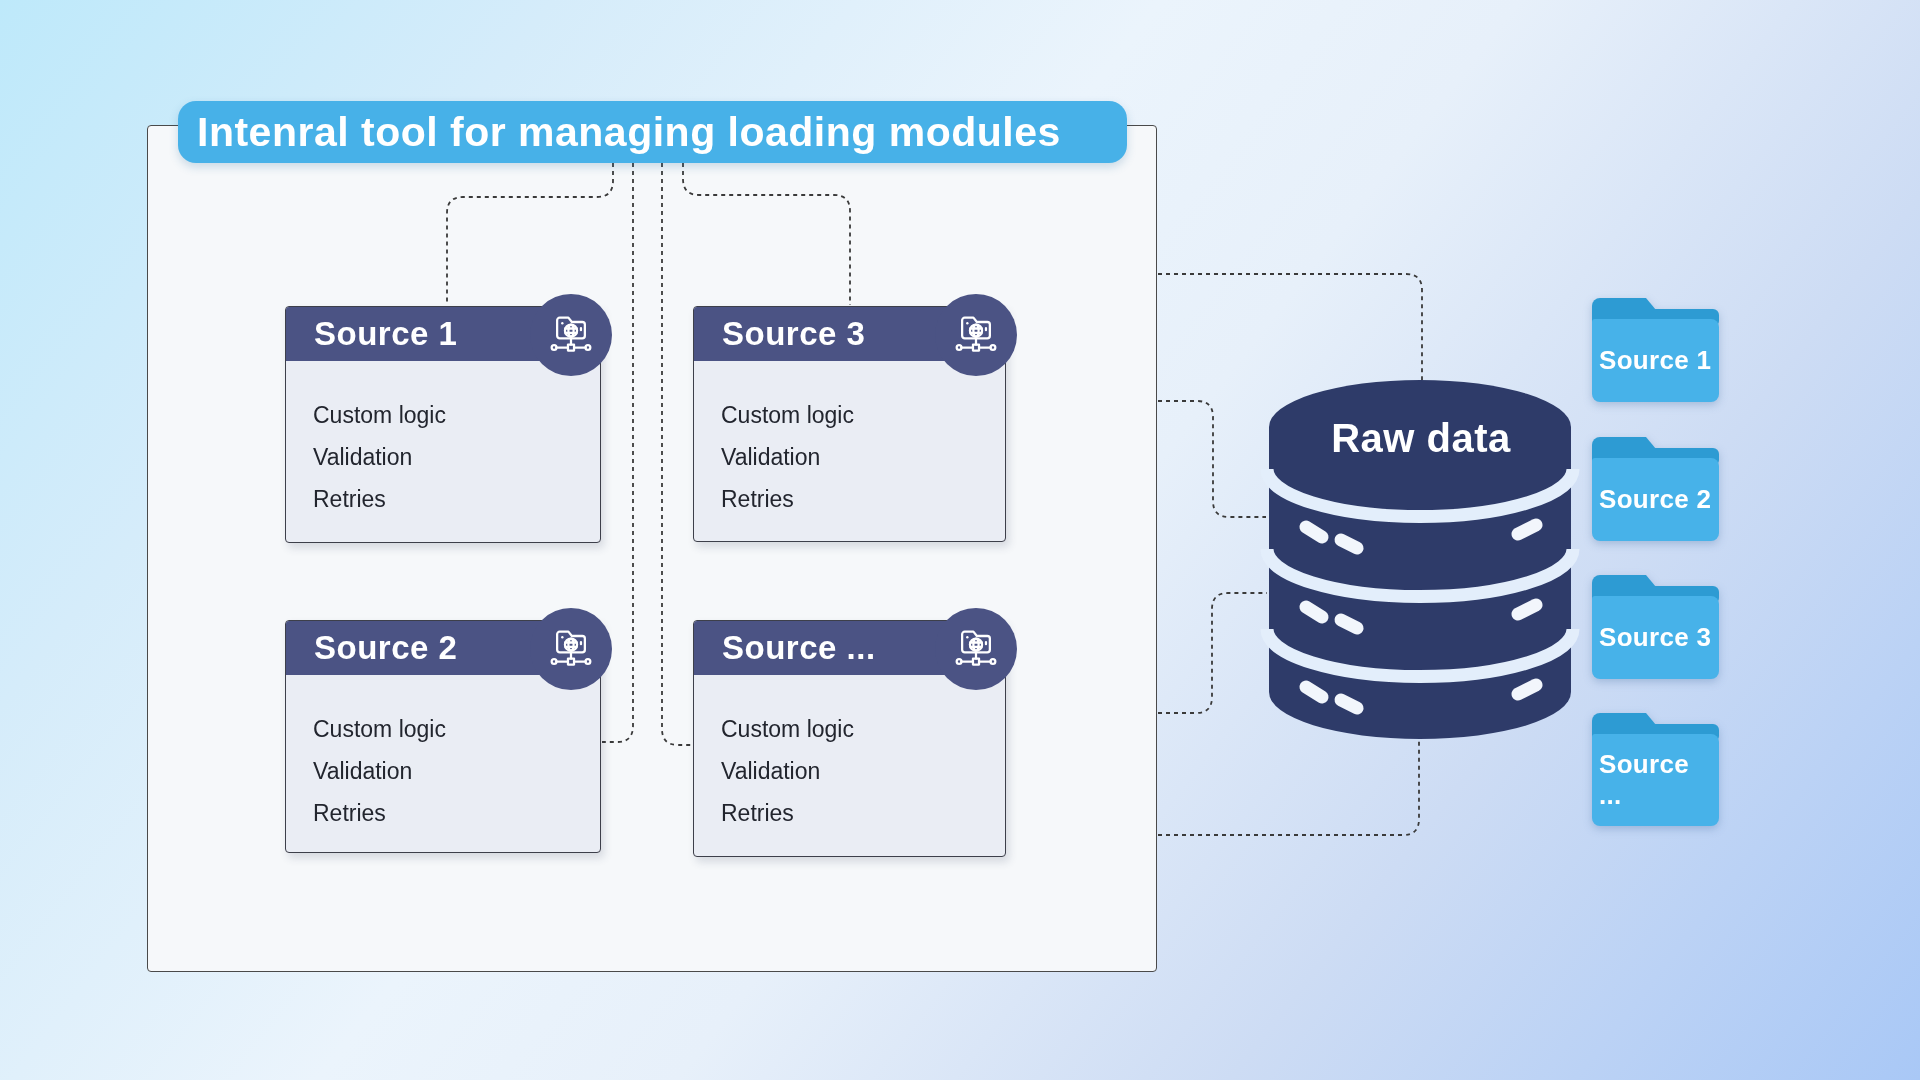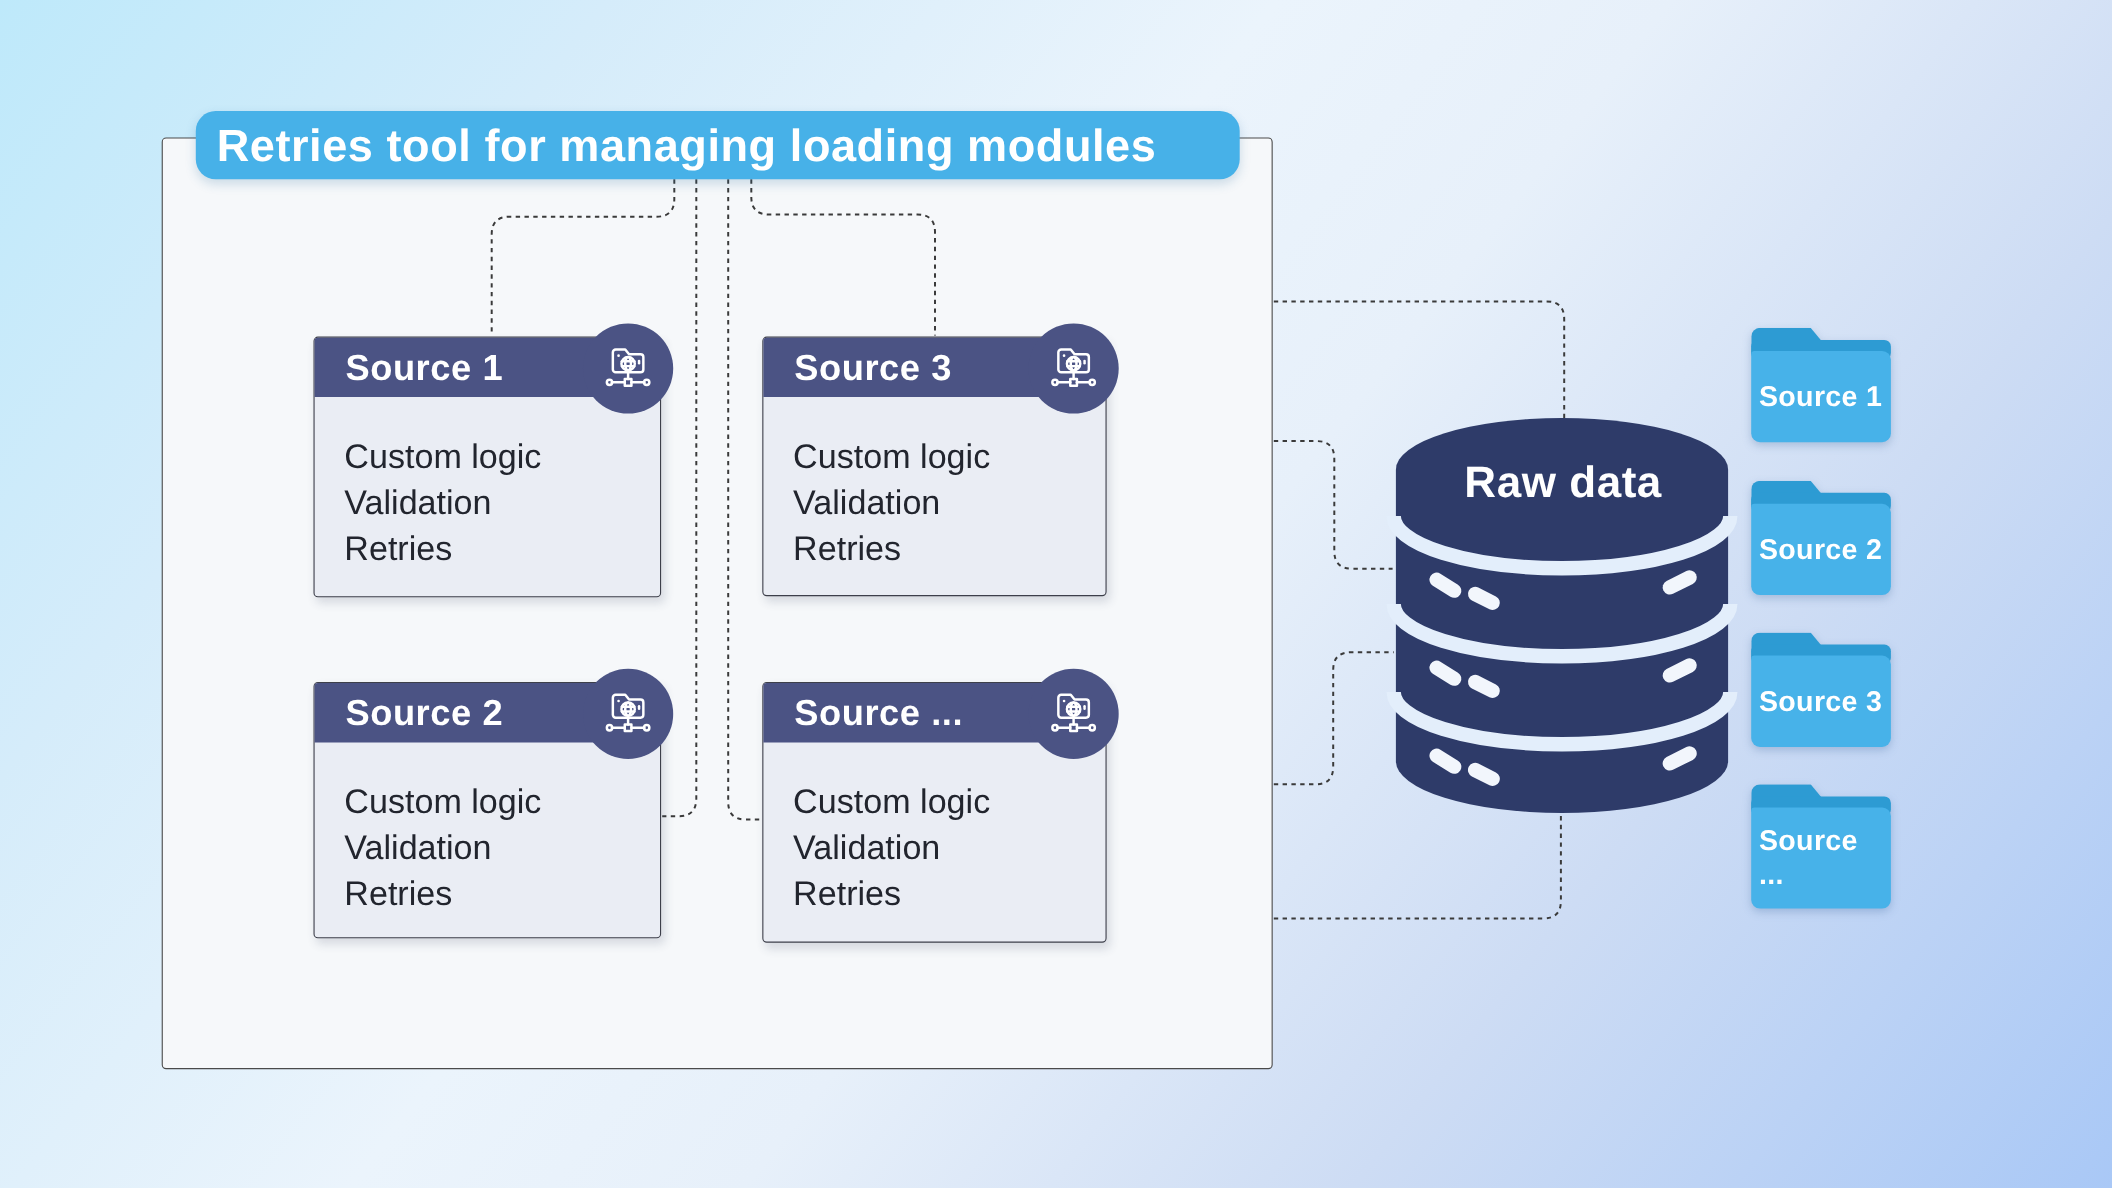--- a/index.html
+++ b/index.html
@@ -58,21 +58,21 @@
   .card-badge {
     position:absolute; top:-13px; right:-12px; width:82px; height:82px;
     border-radius:50%; background:var(--module-header);
     display:flex; align-items:center; justify-content:center;
   }
   .badge-svg { stroke:#fff; fill:none; stroke-width:2.6; stroke-linecap:round; stroke-linejoin:round; }
   .badge-svg .fillw { fill:#fff; stroke:none; }
 
   .card-body {
     padding:33px 0 0 27px;
-    font-size:31px; line-height:42px; color:var(--module-text);
+    font-size:23px; line-height:42px; color:var(--module-text);
   }
 
   
   svg.db { position:absolute; left:1256px; top:372px; z-index:3; }
   .db-solid { fill:var(--database); }
   .db-gap { fill:none; stroke:var(--db-gap); stroke-width:13; }
   .db-pill { fill:none; stroke:#f2f6fc; stroke-width:13; stroke-linecap:round; }
   .db-label { fill:#ffffff; font-size:40px; font-weight:bold; font-family:"Liberation Sans","DejaVu Sans",sans-serif; letter-spacing:.5px; }
 
   
@@ -110,21 +110,21 @@
     <path class="conn" d="M683 163 L683 179 Q683 195 699 195 L834 195 Q850 195 850 211 L850 305"></path>
     <path class="conn" d="M633 163 L633 726 Q633 742 617 742 L602 742"></path>
     <path class="conn" d="M662 163 L662 729 Q662 745 678 745 L693 745"></path>
     <path class="conn" d="M1158 274 L1406 274 Q1422 274 1422 290 L1422 391"></path>
     <path class="conn" d="M1158 401 L1197 401 Q1213 401 1213 417 L1213 501 Q1213 517 1229 517 L1266 517"></path>
     <path class="conn" d="M1158 713 L1196 713 Q1212 713 1212 697 L1212 609 Q1212 593 1228 593 L1267 593"></path>
     <path class="conn" d="M1158 835 L1403 835 Q1419 835 1419 819 L1419 741"></path>
   </svg>
 
   <div class="title-bar">
-    <span>Retries tool for managing loading modules</span>
+    <span>Intenral tool for managing loading modules</span>
   </div>
 
   <div class="card card-s1">
     <div class="card-header">
       <span>Source 1</span>
       <div class="card-badge">
         <svg class="badge-svg" width="52" height="52" viewBox="0 0 60 60">
           <path d="M17 10 h10 l4 5 h12 a3 3 0 0 1 3 3 v13 a3 3 0 0 1 -3 3 H17 a3 3 0 0 1 -3 -3 V13 a3 3 0 0 1 3 -3 z"></path>
           <circle class="fillw" cx="20" cy="16.5" r="1.4"></circle>
           <line x1="41.5" y1="22" x2="41.5" y2="24.5"></line>

